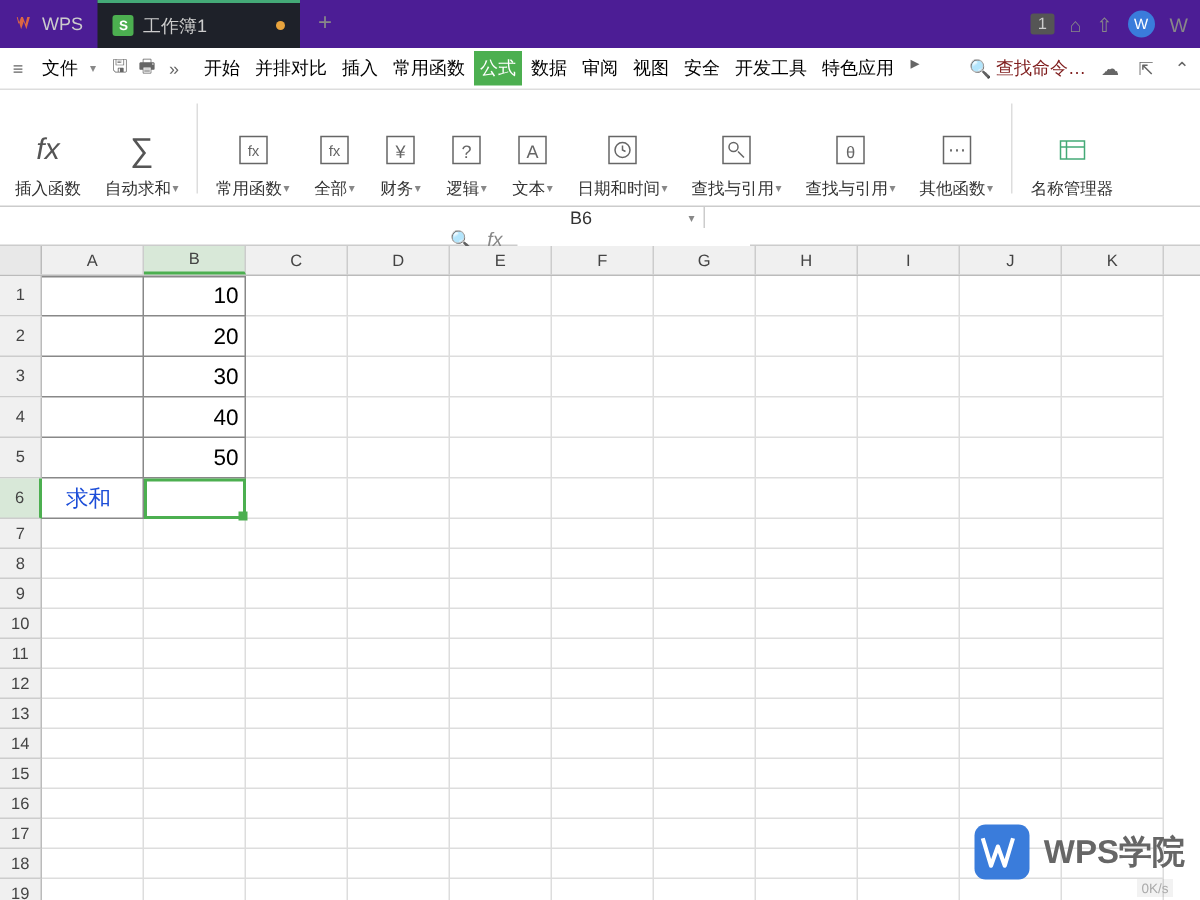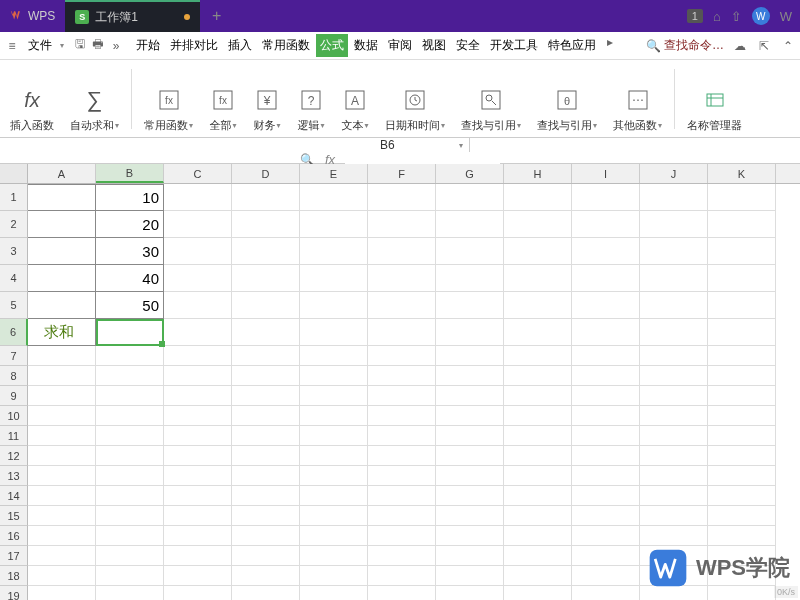--- a/index.html
+++ b/index.html
@@ -48,29 +48,29 @@
 .colheads { display: flex; height: 20px; background: #f0f0f0; border-bottom: 1px solid #bbb; font-size: 11px; }
 .corner { width: 28px; border-right: 1px solid #bbb; background: #e8e8e8; }
 .ch { width: 68px; border-right: 1px solid #ccc; display: flex; align-items: center; justify-content: center; color: #444; }
 .ch.sel { background: #d8e8d8; border-bottom: 2px solid #4caf50; }
 .rows { }
 .row { display: flex; height: 27px; }
 .rh { width: 28px; background: #f0f0f0; border-right: 1px solid #bbb; border-bottom: 1px solid #ccc; display: flex; align-items: center; justify-content: center; font-size: 11px; color: #444; }
 .rh.sel { background: #d8e8d8; border-right: 2px solid #4caf50; }
 .cell { width: 68px; border-right: 1px solid #ddd; border-bottom: 1px solid #ddd; display: flex; align-items: center; padding: 0 4px; font-size: 15px; }
 .cell.data { border-color: #888; justify-content: flex-end; color: #000; }
-.cell.txtdata { border-color: #888; justify-content: flex-start; color: #4d7c0f; padding-left: 16px; }
+.cell.txtdata { border-color: #888; justify-content: flex-start; color: #1d4ed8; padding-left: 16px; }
 .row:first-child .cell.data, .row:first-child .cell.txtdata { border-top: 1px solid #888; }
 .activecell { position: absolute; border: 2px solid #4caf50; pointer-events: none; }
 .activecell .handle { position: absolute; right: -3px; bottom: -3px; width: 6px; height: 6px; background: #4caf50; }
 
 
 .watermark { position: absolute; right: 10px; bottom: 10px; display: flex; align-items: center; gap: 6px; font-size: 22px; color: #666; font-weight: bold; }
 .watermark svg { width: 44px; height: 44px; }
-.netbadge { position: absolute; right: 2px; bottom: 2px; font-size: 9px; color: #aaa; background: rgba(0,0,0,0.05); padding: 1px 3px; }
+.netbadge { position: absolute; right: 18px; bottom: 2px; font-size: 9px; color: #aaa; background: rgba(0,0,0,0.05); padding: 1px 3px; }
 
 .rowthin .cell, .rowthin .rh { height: 20px; }
 .rowthin { height: 20px; }
 </style>
 </head>
 <body>
 
 <div class="titlebar">
   <div class="tab-wps">
     <svg viewBox="0 0 24 24">

